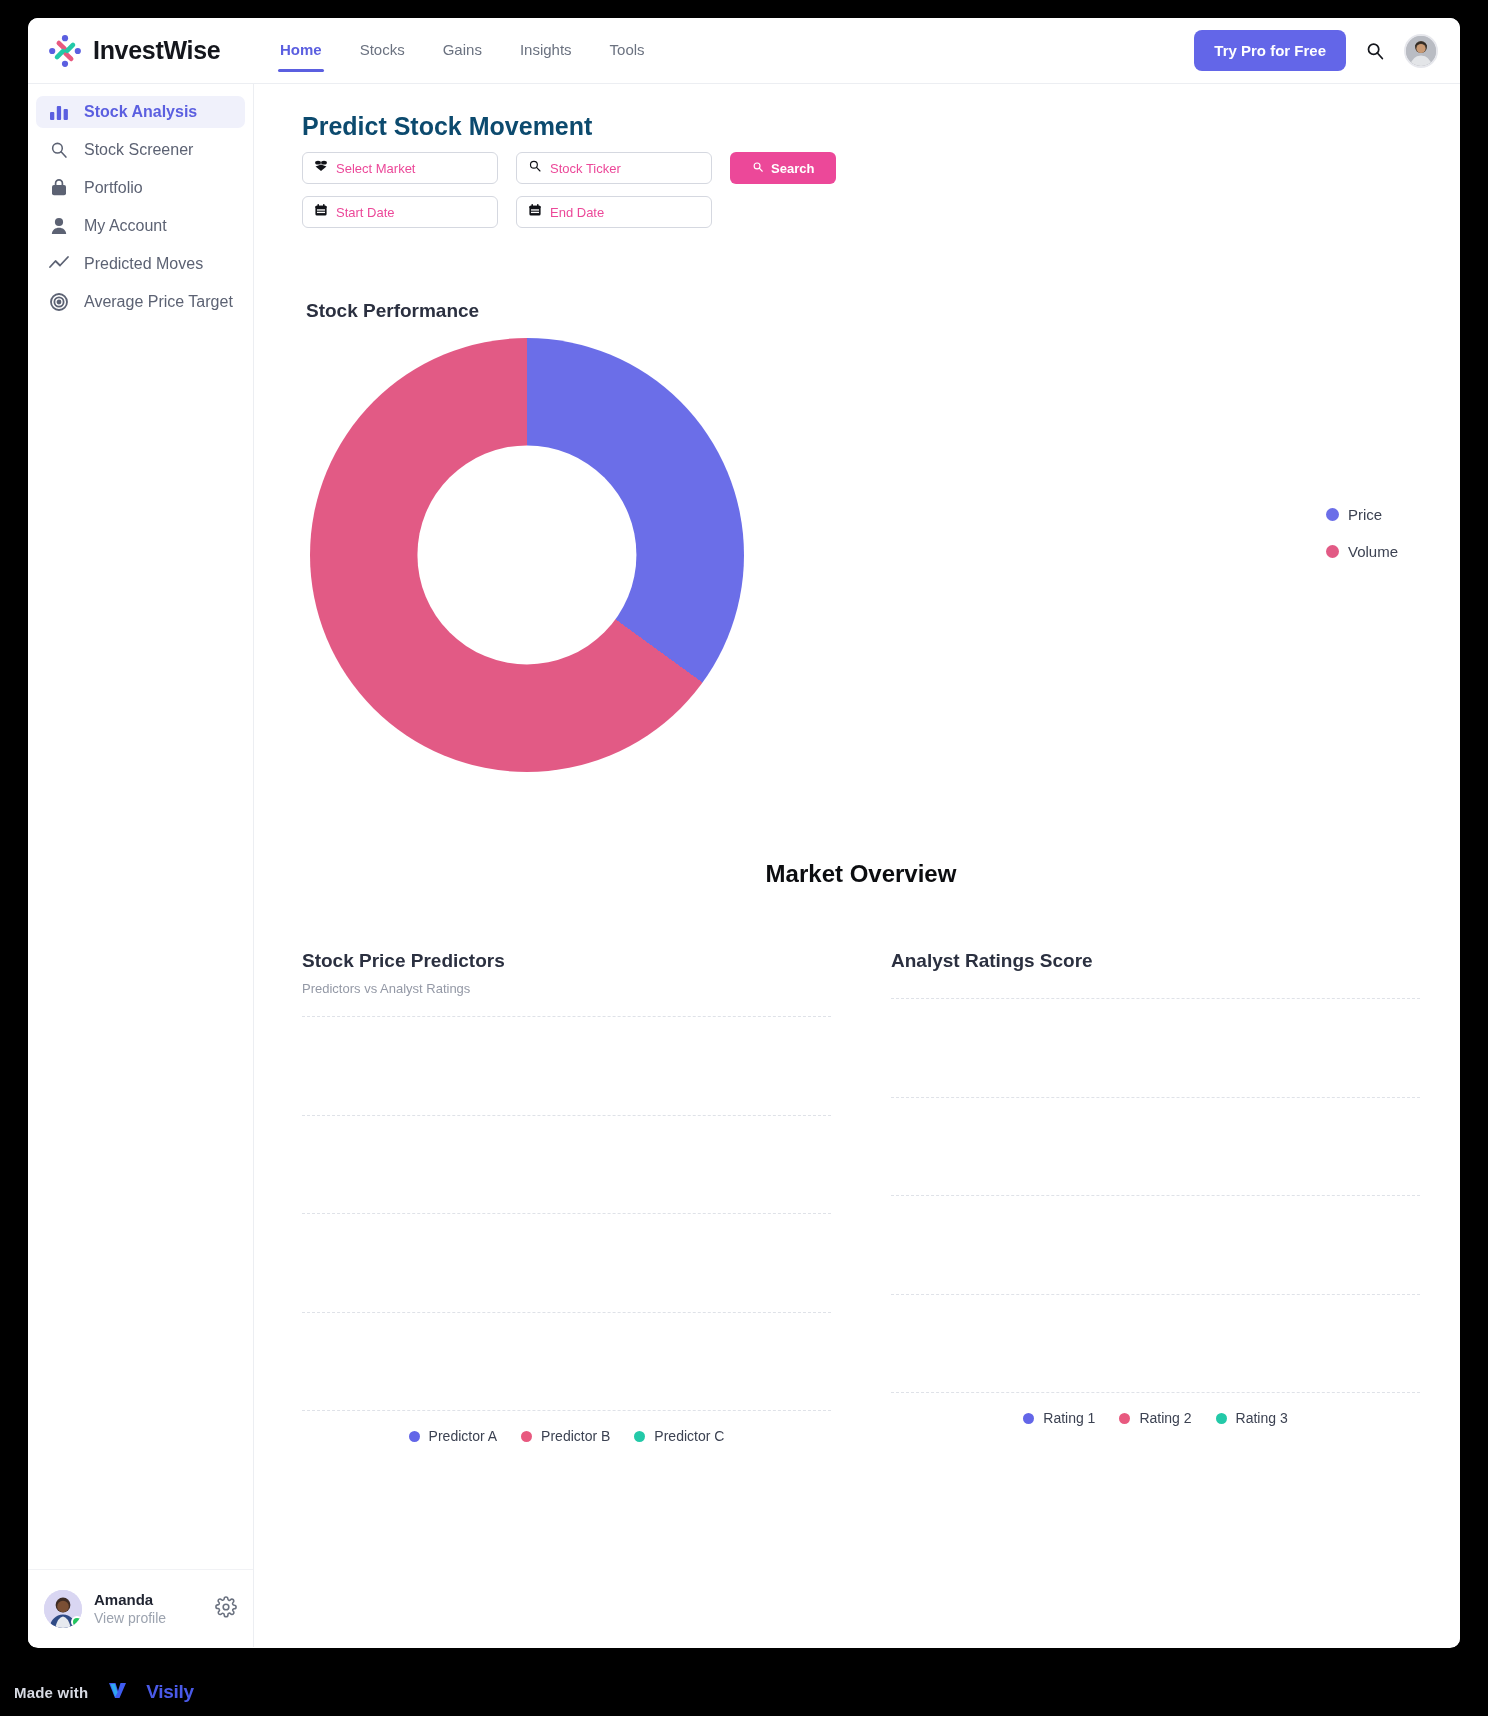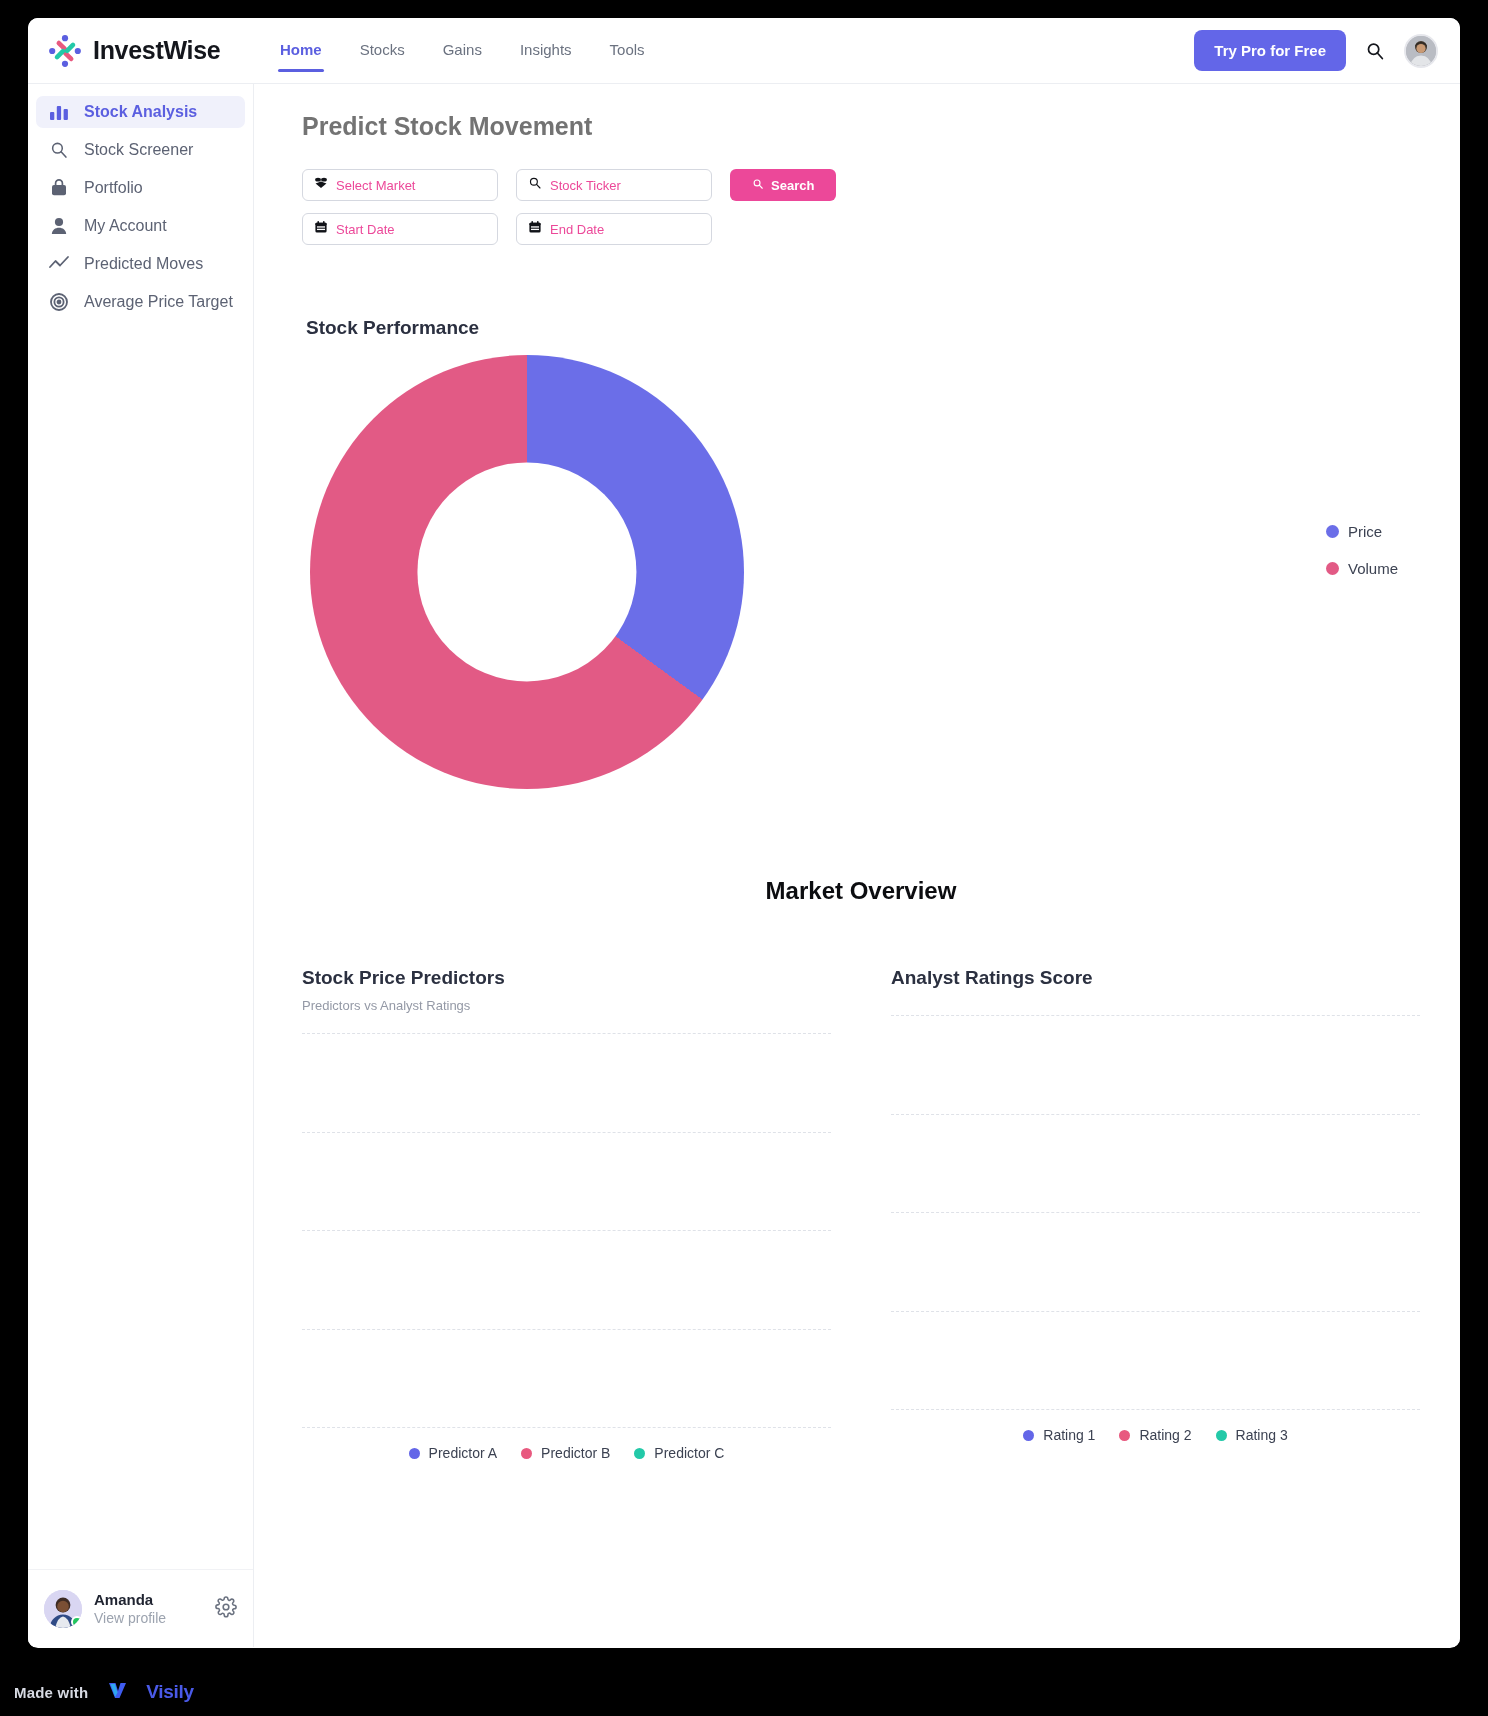--- a/index.html
+++ b/index.html
@@ -111,21 +111,21 @@
   .profile-sub { font-size: 14px; color: #9ca3af; cursor: pointer; }
   .gear-btn { margin-left: auto; cursor: pointer; }
 
   
   .main {
     flex: 1; position: relative; background: #fff;
     padding: 28px 40px 0 48px;
     overflow: hidden;
   }
   .page-title {
-    font-size: 25px; font-weight: bold; color: #737373; margin-bottom: 28px;
+    font-size: 25px; font-weight: bold; color: #0c4a6e; margin-bottom: 11px;
   }
   .form-grid { display: flex; flex-wrap: wrap; gap: 12px 18px; max-width: 560px; }
   .field {
     width: 196px; height: 32px;
     border: 1px solid #d5d8e0; border-radius: 6px;
     display: flex; align-items: center; gap: 8px;
     padding: 0 11px; background: #fff; cursor: pointer;
   }
   .field .ph { font-size: 13px; color: #ec4899; }
   .search-btn {

